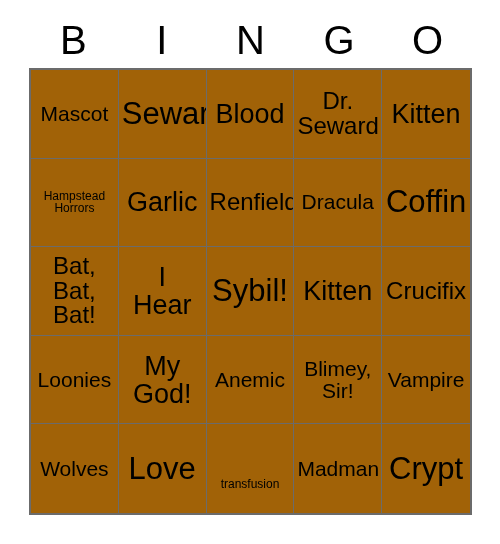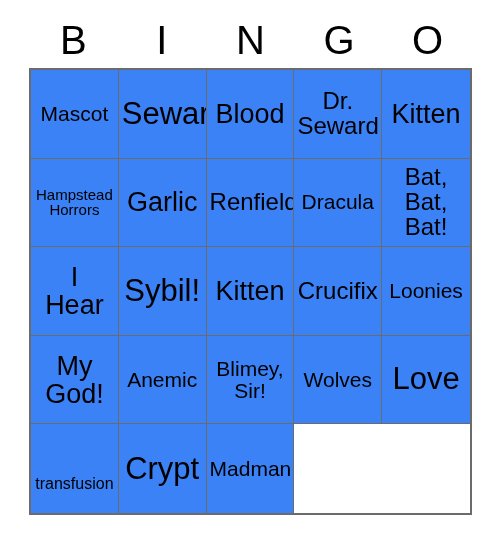--- a/index.html
+++ b/index.html
@@ -59,39 +59,39 @@
   .bingo-cell {
     box-sizing: border-box;
     border-right: 1px solid #6b6b6b;
     border-bottom: 1px solid #6b6b6b;
     display: flex;
     align-items: center;
     justify-content: center;
     text-align: center;
     padding: 18px 3px;
     overflow: hidden;
-    background: #3b82f6;
+    background: #a16207;
   }
   .bingo-cell:nth-child(5n) { border-right: none; }
   .bingo-cell:nth-child(n+21) { border-bottom: none; }
   .cell-text {
     display: block;
     width: 100%;
     line-height: 1.04;
     color: #000000;
     white-space: pre-line;
     word-break: normal;
   }
   
   .sz-xl  { font-size: 31px; }
   .sz-lg  { font-size: 27px; }
   .sz-md  { font-size: 21px; }
   .sz-sm  { font-size: 24px; }
-  .sz-xs  { font-size: 15px; text-align: center; }
-  .sz-xxs { font-size: 16px; margin-top: 31px; }
+  .sz-xs  { font-size: 12px; text-align: center; }
+  .sz-xxs { font-size: 12px; margin-top: 31px; }
 </style>
 </head>
 <body>
 
 <div id="bingo-card">
 
   <div id="header-row">
     <div class="header-letter">B</div>
     <div class="header-letter">I</div>
     <div class="header-letter">N</div>
@@ -123,20 +123,23 @@
       </div>
     <div class="bingo-cell">
         <span class="cell-text sz-lg">Garlic</span>
       </div>
     <div class="bingo-cell">
         <span class="cell-text sz-sm">Renfield</span>
       </div>
     <div class="bingo-cell">
         <span class="cell-text sz-md">Dracula</span>
       </div>
+    <div class="bingo-cell">
+        <span class="cell-text sz-xl">Coffin</span>
+      </div>
 
     <div class="bingo-cell">
         <span class="cell-text sz-sm">Bat,
 Bat,
 Bat!</span>
       </div>
     <div class="bingo-cell">
         <span class="cell-text sz-lg">I
 Hear</span>
       </div>
@@ -157,31 +160,34 @@
         <span class="cell-text sz-lg">My
 God!</span>
       </div>
     <div class="bingo-cell">
         <span class="cell-text sz-md">Anemic</span>
       </div>
     <div class="bingo-cell">
         <span class="cell-text sz-md">Blimey,
 Sir!</span>
       </div>
+    <div class="bingo-cell">
+        <span class="cell-text sz-md">Vampire</span>
+      </div>
 
     <div class="bingo-cell">
         <span class="cell-text sz-md">Wolves</span>
       </div>
     <div class="bingo-cell">
         <span class="cell-text sz-xl">Love</span>
       </div>
     <div class="bingo-cell">
         <span class="cell-text sz-xxs">transfusion</span>
       </div>
     <div class="bingo-cell">
-        <span class="cell-text sz-xl">Crypt</span>
+        <span class="cell-text sz-md">Madman</span>
       </div>
     <div class="bingo-cell">
-        <span class="cell-text sz-md">Madman</span>
+        <span class="cell-text sz-xl">Crypt</span>
       </div>
   </div>
 
 </div>
 
 </body></html>

